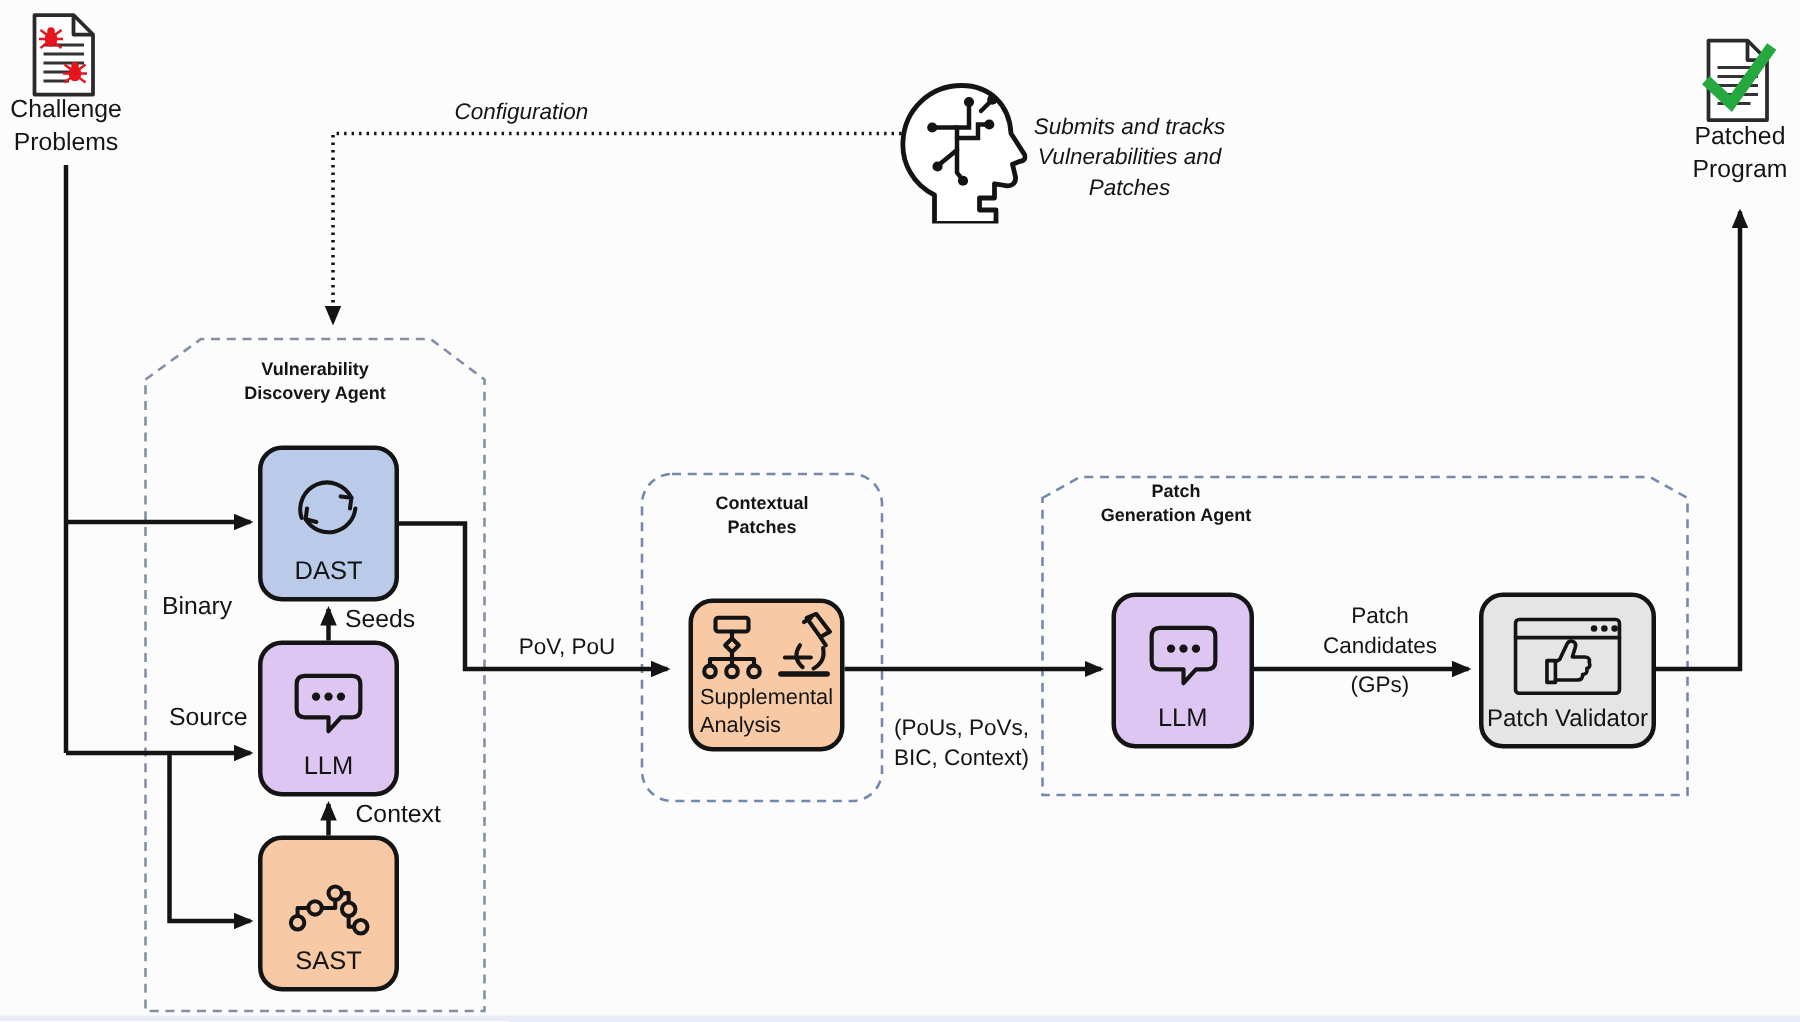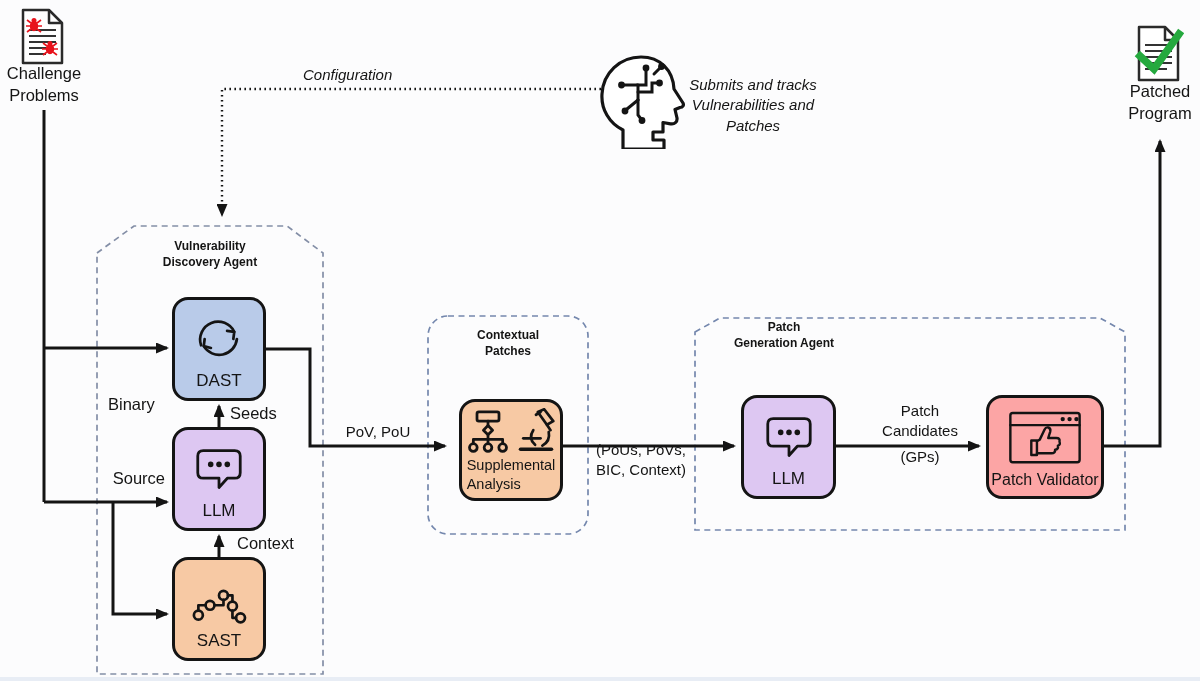--- a/index.html
+++ b/index.html
@@ -24,21 +24,21 @@
   }
   .node .icon-wrap{flex:1;display:flex;align-items:center;justify-content:center;padding-top:6px;}
   .node-label{font-size:17px;margin-bottom:7px;}
   .node-label.small{font-size:14.5px;line-height:1.3;margin-bottom:5px;text-align:left;}
   .node-label.mid{font-size:16px;}
   #node-dast{left:172px;top:297px;width:94px;height:104px;background:#b9cbe9;}
   #node-llm1{left:172px;top:427px;width:94px;height:104px;background:#ddc7f2;}
   #node-sast{left:172px;top:557px;width:94px;height:104px;background:#f7c9a4;}
   #node-supp{left:459px;top:399px;width:104px;height:102px;background:#f7c9a4;}
   #node-llm2{left:741px;top:395px;width:95px;height:104px;background:#ddc7f2;}
-  #node-val{left:986px;top:395px;width:118px;height:104px;background:#fca5a5;}
+  #node-val{left:986px;top:395px;width:118px;height:104px;background:#e5e5e5;}
   .wire{stroke:#141414;stroke-width:3;fill:none;}
   .dotted{stroke:#141414;stroke-width:2.4;fill:none;stroke-dasharray:1.6 3.4;}
   .dashedbox{fill:none;stroke-width:1.7;stroke-dasharray:6 4.5;}
   .dash-gray{stroke:#838ea6;}
   .dash-blue{stroke:#7487ad;}
   .ico{stroke:#141414;fill:none;stroke-width:3;stroke-linecap:round;stroke-linejoin:round;}
   #bottom-strip{left:0;bottom:0;width:1200px;height:4px;background:#e8edf5;}
 </style>
 </head>
 <body>
@@ -141,21 +141,21 @@
   <div class="abs group-title ml center" style="left:508px;top:328px;">Contextual
 Patches</div>
   <div class="abs group-title ml center" style="left:784px;top:320px;">Patch
 Generation Agent</div>
 
   <div class="abs lbl" style="left:108px;top:351px;width:57px;text-align:left;margin-top:42px;">Binary</div>
   <div class="abs lbl" style="left:108px;top:467px;width:57px;text-align:right;">Source</div>
   <div class="abs lbl" style="left:230px;top:402px;">Seeds</div>
   <div class="abs lbl" style="left:237px;top:532px;">Context</div>
   <div class="abs edge-lbl center" style="left:378px;top:422px;">PoV, PoU</div>
-  <div class="abs edge-lbl ml center" style="left:641px;top:440px;">(PoUs, PoVs,
+  <div class="abs edge-lbl ml center" style="left:641px;top:476px;">(PoUs, PoVs,
 BIC, Context)</div>
   <div class="abs edge-lbl ml center" style="left:920px;top:401px;">Patch
 Candidates</div>
   <div class="abs edge-lbl center" style="left:920px;top:447px;">(GPs)</div>
 
   <div class="node" id="node-dast">
     <span class="icon-wrap">
       <svg width="56" height="52" viewBox="0 0 60 58">
         <path class="ico" d="M10,36 A20,20 0 0 1 47,21"></path>
         <path class="ico" d="M47,21 L39,20 M47,21 L46,29"></path>

